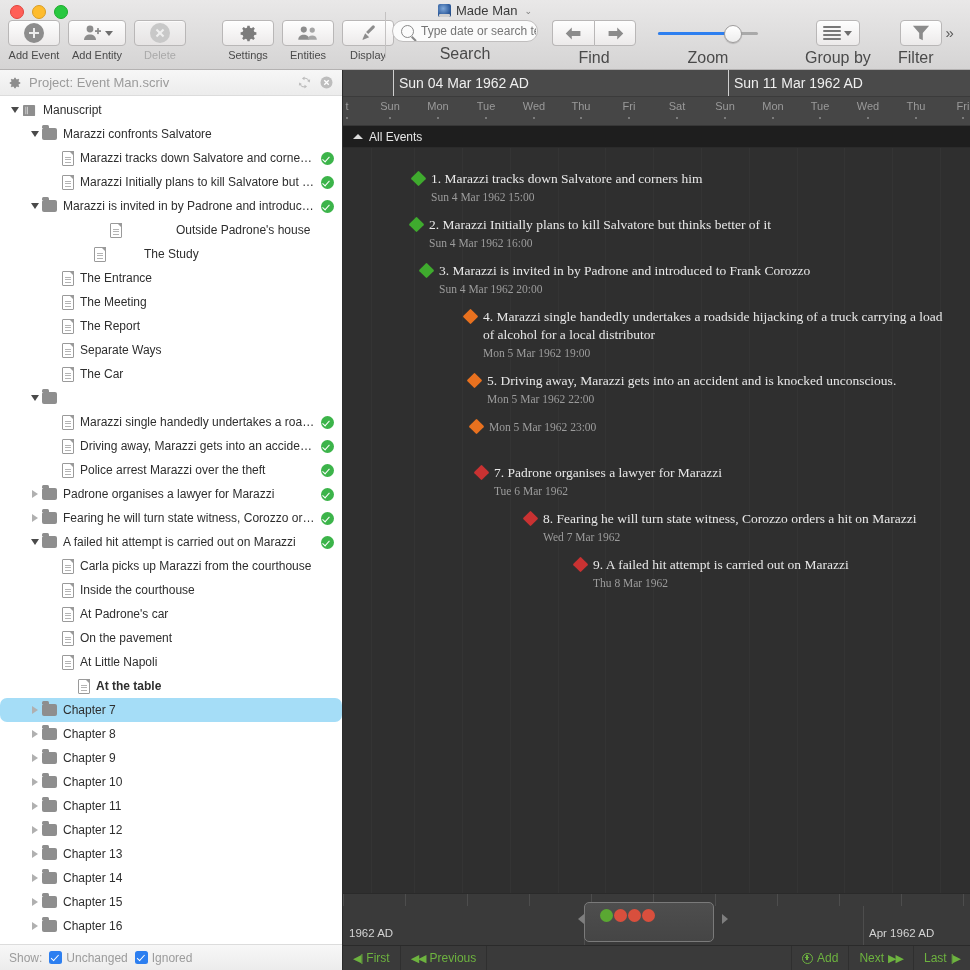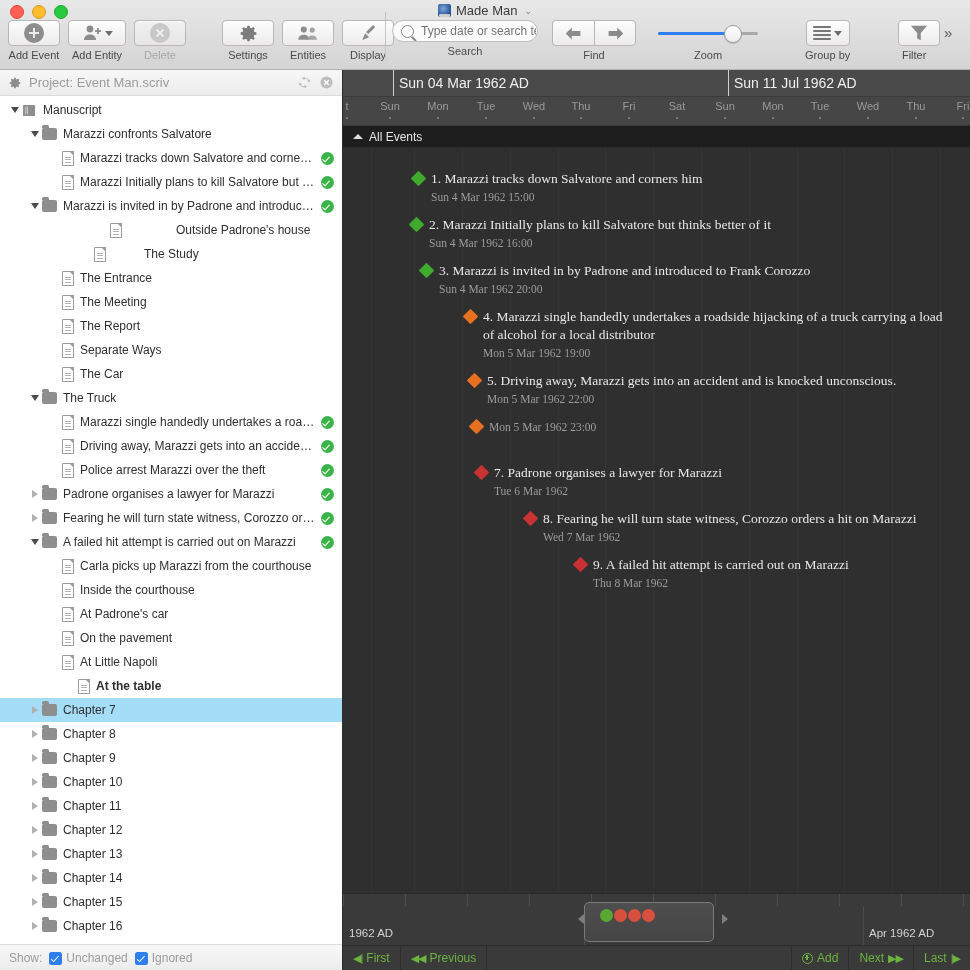--- a/index.html
+++ b/index.html
@@ -45,21 +45,21 @@
   .tbitem{display:flex;flex-direction:column;align-items:center;width:auto;}
   .tbbtn{
     min-width:52px;height:26px;border-radius:4px;
     background:linear-gradient(#fefefe,#eceaea);
     border:1px solid #b9b7b7;box-shadow:0 1px 0 rgba(255,255,255,.7) inset;
     display:flex;align-items:center;justify-content:center;gap:3px;
     box-sizing:border-box;
   }
   .tblabel{font-size:11px;color:#4a4a4a;margin-top:3px;white-space:nowrap;}
   .tblabel.dim{color:#a9a9a9;}
-  .tbsub{font-size:11px;color:#4a4a4a;margin-top:3px;}
+  .tbsub{font-size:16px;color:#4a4a4a;margin-top:3px;}
   .circ-plus{width:20px;height:20px;border-radius:50%;background:#8d8d8d;position:relative;}
   .circ-plus:before,.circ-plus:after{content:"";position:absolute;background:#ececec;}
   .circ-plus:before{left:5px;top:9px;width:10px;height:2px;}
   .circ-plus:after{left:9px;top:5px;width:2px;height:10px;}
   .circ-x{width:20px;height:20px;border-radius:50%;background:#c8c8c8;position:relative;}
   .circ-x:before,.circ-x:after{content:"";position:absolute;left:5px;top:9px;width:10px;height:2px;background:#efefef;}
   .circ-x:before{transform:rotate(45deg);}
   .circ-x:after{transform:rotate(-45deg);}
   .chevdown{width:0;height:0;border-left:4px solid transparent;border-right:4px solid transparent;border-top:5px solid #6d6d6d;}
 
@@ -111,21 +111,21 @@
   .sb-title{font-size:13px;color:#9b9b9b;flex:1;white-space:nowrap;overflow:hidden;}
   .gear{width:14px;height:14px;position:relative;flex:none;}
   .gear svg{display:block;}
   .iconbtn{width:15px;height:15px;flex:none;}
 
   .sb-list{height:calc(900px - 26px - 26px);overflow:hidden;padding-top:2px;background:#fff;}
   .row{
     height:24px;display:flex;align-items:center;box-sizing:border-box;
     padding-right:8px;font-size:12px;color:#2e2e2e;white-space:nowrap;
   }
-  .row.selected{background:#a5ddf7;}
+  .row.selected{background:#a5ddf7;border-radius:7px;}
   .disc{width:14px;flex:none;display:flex;align-items:center;justify-content:center;}
   .disc .tri{width:0;height:0;border-top:4.5px solid transparent;border-bottom:4.5px solid transparent;border-left:6px solid #808080;}
   .disc .tri.open{border-left:4.5px solid transparent;border-right:4.5px solid transparent;border-top:6px solid #4a4a4a;border-bottom:none;}
   .folder{
     width:15px;height:12px;background:#8e8e8e;border-radius:1.5px 2px 2px 2px;position:relative;flex:none;margin-right:6px;
   }
   .folder:before{content:"";position:absolute;left:0;top:-3px;width:7px;height:3px;background:#8e8e8e;border-radius:1.5px 1.5px 0 0;}
   .docico{
     width:12px;height:15px;background:#fff;border:1.2px solid #9a9a9a;border-radius:1px;
     position:relative;flex:none;margin-right:6px;box-sizing:border-box;
@@ -143,21 +143,21 @@
     border:solid #fff;border-width:0 1.8px 1.8px 0;transform:rotate(42deg);
   }
   .sb-footer{
     position:absolute;left:0;bottom:0;width:343px;height:26px;
     background:linear-gradient(#f7f7f7,#ececec);border-top:1px solid #dcdcdc;
     display:flex;align-items:center;gap:7px;padding:0 9px;box-sizing:border-box;
     font-size:12px;color:#9b9b9b;
   }
   .cbx{width:13px;height:13px;border-radius:2.5px;background:#2d7ff0;position:relative;flex:none;}
   .cbx:after{content:"";position:absolute;left:4px;top:2px;width:3px;height:6.5px;border:solid #fff;border-width:0 1.8px 1.8px 0;transform:rotate(42deg);}
-  .cbwrap{display:flex;align-items:flex-end;gap:4px;}
+  .cbwrap{display:flex;align-items:flex-start;gap:4px;}
 
   
   .timeline{position:absolute;left:343px;top:70px;width:627px;height:900px;background:#2f2f2f;overflow:hidden;}
   .ruler-top{
     height:27px;background:#4a4a4a;position:relative;box-sizing:border-box;
     border-bottom:1px solid #3b3b3b;
   }
   .ruler-top .tick{position:absolute;top:0;bottom:0;width:1px;background:#cfcfcf;}
   .ruler-top .lab{position:absolute;top:5px;font-size:14px;color:#efefef;white-space:nowrap;}
   .ruler-days{
@@ -488,21 +488,20 @@
             <i style="top:7.5px;width:6px"></i>
             <i style="top:10px;width:6px"></i>
           </span>
           <span class="rowlabel">The Car</span>
         </div>
         <div class="row" style="padding-left: 28px;">
           <span class="disc">
             <span class="tri open"></span>
           </span>
           <span class="folder"></span>
-          <span class="rowlabel">The Truck</span>
         </div>
         <div class="row" style="padding-left: 48px;">
           <span class="disc"></span>
           <span class="docico">
             <i style="top:5px;width:6px"></i>
             <i style="top:7.5px;width:6px"></i>
             <i style="top:10px;width:6px"></i>
           </span>
           <span class="rowlabel">Marazzi single handedly undertakes a roads…</span>
           <span class="check"></span>
@@ -689,21 +688,21 @@
       </span>
     </div>
   </div>
 
   <div class="timeline">
 
     <div class="ruler-top" id="ruler-top">
         <div class="tick" style="left: 50px;"></div>
         <div class="lab" style="left: 56px;">Sun 04 Mar 1962 AD</div>
         <div class="tick" style="left: 385px;"></div>
-        <div class="lab" style="left: 391px;">Sun 11 Jul 1962 AD</div>
+        <div class="lab" style="left: 391px;">Sun 11 Mar 1962 AD</div>
       </div>
     <div class="ruler-days" id="ruler-days">
         <div class="day" style="left: 4px;">t</div>
         <div class="dot" style="left: 4px;"></div>
         <div class="day" style="left: 47px;">Sun</div>
         <div class="dot" style="left: 47px;"></div>
         <div class="day" style="left: 95px;">Mon</div>
         <div class="dot" style="left: 95px;"></div>
         <div class="day" style="left: 143px;">Tue</div>
         <div class="dot" style="left: 143px;"></div>

